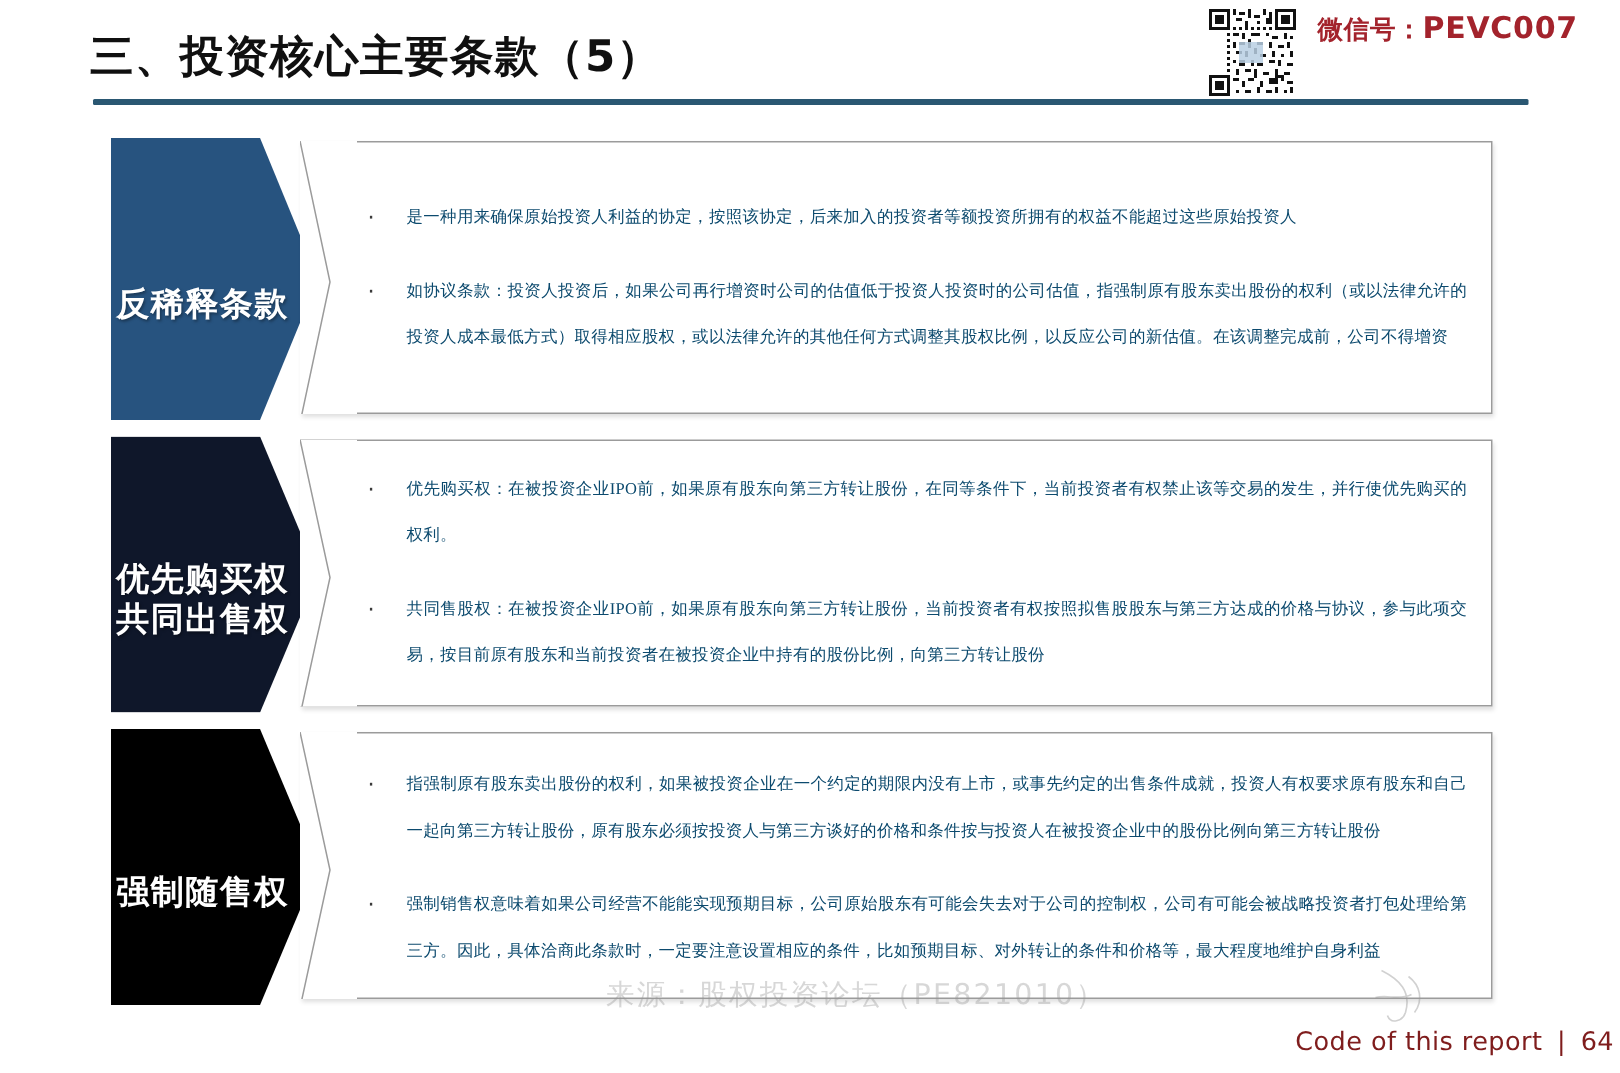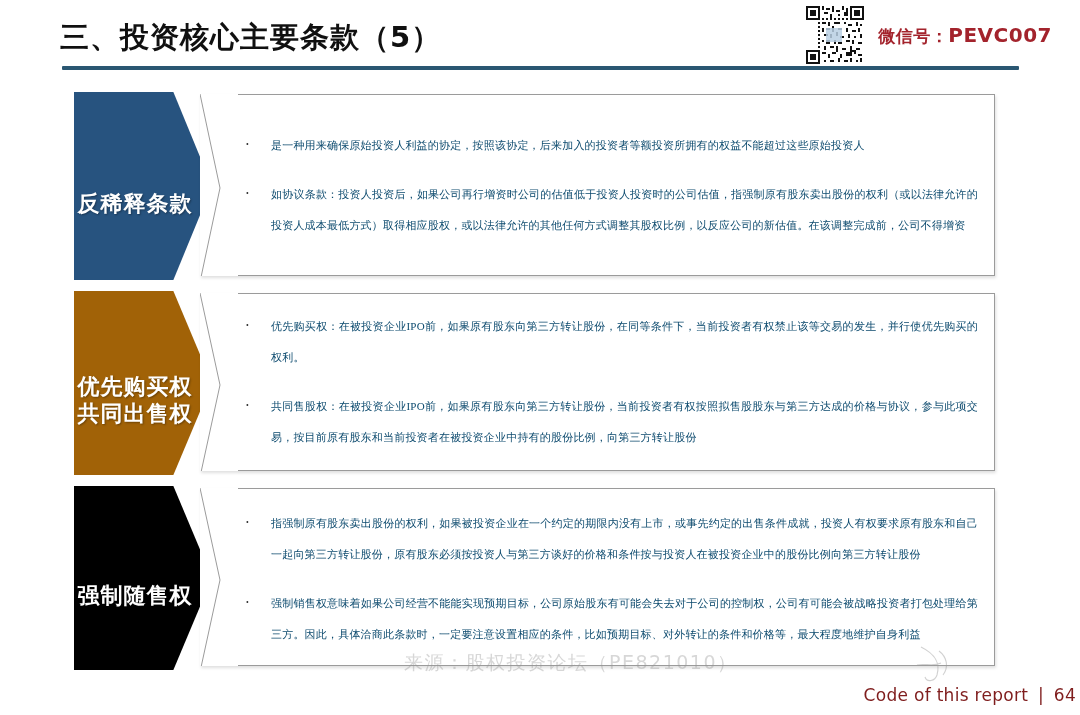--- a/index.html
+++ b/index.html
@@ -52,21 +52,20 @@
     background: #2a5772;
     border-radius: 1px;
   }
 
   
   .brand-block {
     position: absolute;
     right: 28px;
     top: 6px;
     display: flex;
-    align-items: center;
     gap: 14px;
   }
   .qr {
     width: 58px;
     height: 58px;
     position: relative;
     background: #ffffff;
   }
   .qr svg { display: block; }
   .wechat-label {
@@ -351,21 +350,21 @@
           </div>
           <div class="bullet">
             <span class="bullet-dot">·</span>
             <span class="bullet-text">如协议条款：投资人投资后，如果公司再行增资时公司的估值低于投资人投资时的公司估值，指强制原有股东卖出股份的权利（或以法律允许的投资人成本最低方式）取得相应股权，或以法律允许的其他任何方式调整其股权比例，以反应公司的新估值。在该调整完成前，公司不得增资</span>
           </div>
         </div>
       </div>
     </div>
 
     <div class="row row-2">
-      <div class="chevron" style="background:#a16207;">
+      <div class="chevron" style="background:#0f172a;">
         <span class="chevron-text">优先购买权
 共同出售权</span>
       </div>
       <div class="panel">
         <div class="panel-notch">
           <svg width="38" height="184" viewBox="0 0 38 184" preserveAspectRatio="none">
             <path d="M0,0 L38,0 L38,184 L0,184 L0,0 Z" fill="#ffffff"></path>
             <path d="M0,0 L20,92 L0,184" fill="none" stroke="#9b9b9b" stroke-width="1"></path>
           </svg>
         </div>

